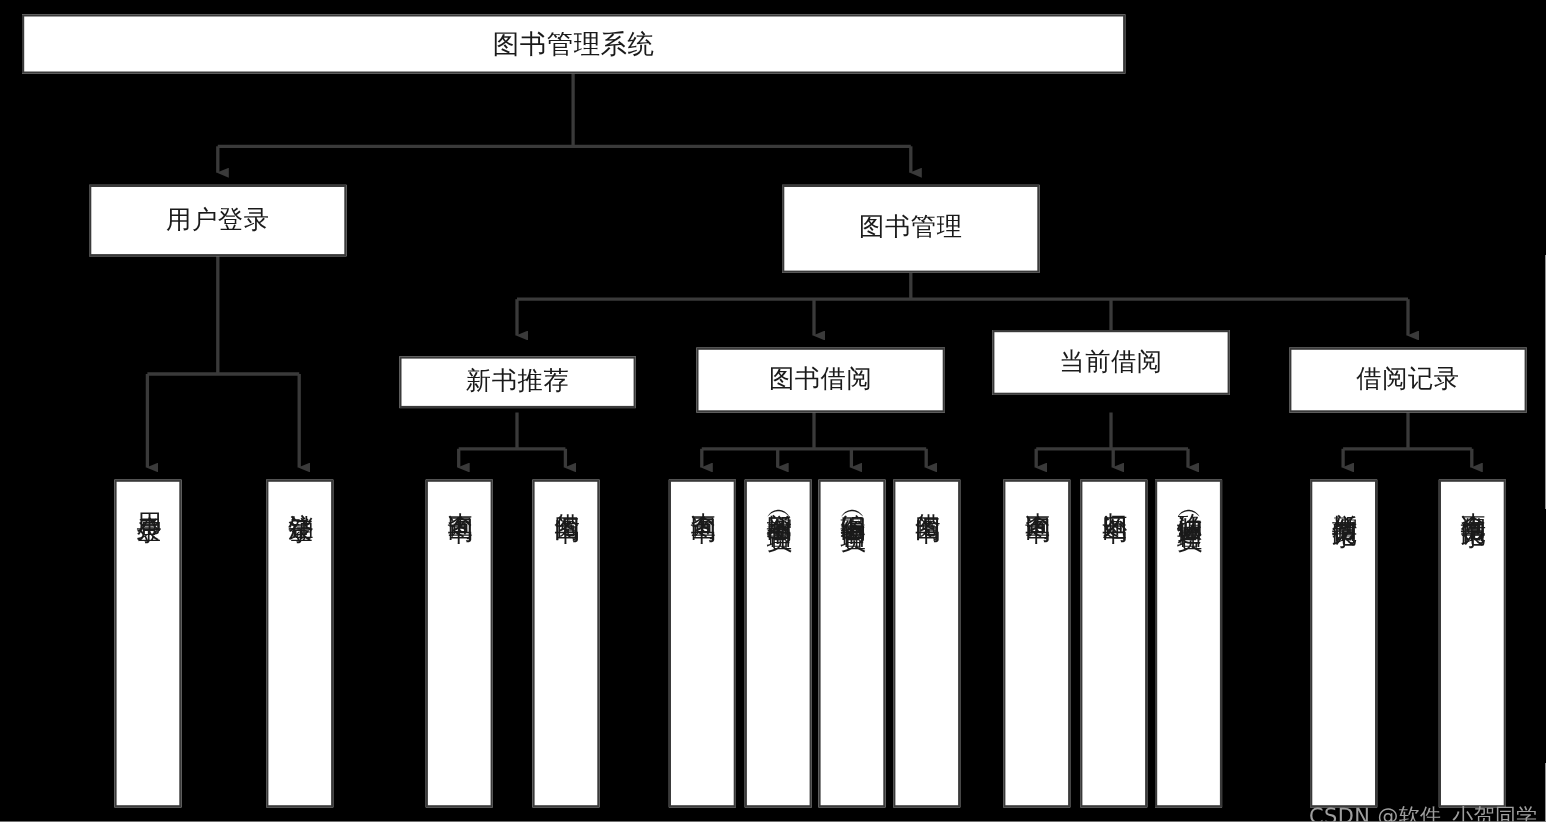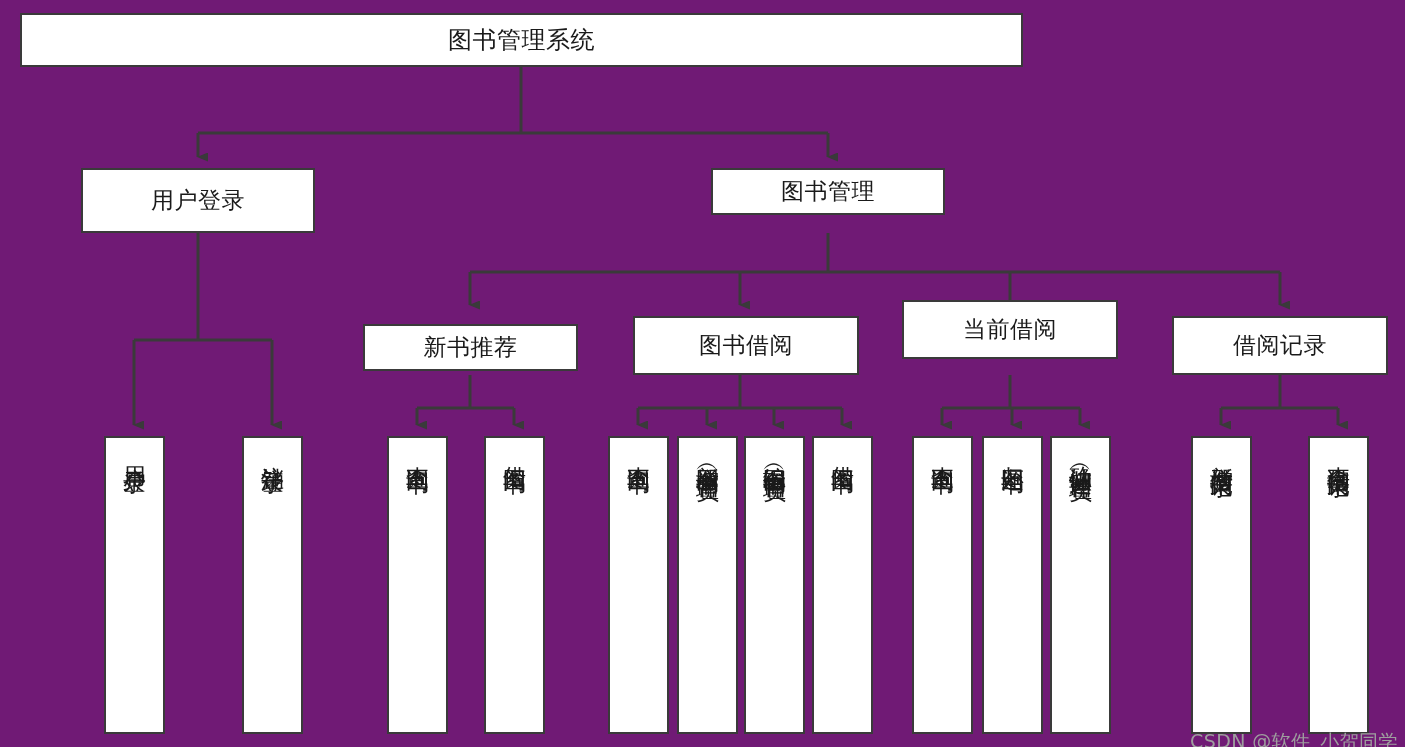--- a/index.html
+++ b/index.html
@@ -8,21 +8,21 @@
     padding: 0;
     background: #ffffff;
   }
   body {
     font-family: "DejaVu Sans", "Liberation Sans", sans-serif;
   }
   #canvas {
     position: relative;
     width: 1405px;
     height: 747px;
-    background: #701a75;
+    background: #000000;
     overflow: hidden;
     text-decoration: underline;
   }
   #edges {
     position: absolute;
     left: 0;
     top: 0;
     width: 1405px;
     height: 747px;
     pointer-events: none;
@@ -127,21 +127,21 @@
     </g>
   </svg>
 
   <div class="node horizontal root" style="left:20px; top:13px; width:1003px; height:54px;">
     <span class="label">图书管理系统</span>
   </div>
 
   <div class="node horizontal" style="left:81px; top:168px; width:234px; height:65px;">
     <span class="label">用户登录</span>
   </div>
-  <div class="node horizontal" style="left:711px; top:168px; width:234px; height:47px;">
+  <div class="node horizontal" style="left:711px; top:168px; width:234px; height:80px;">
     <span class="label">图书管理</span>
   </div>
 
   <div class="node horizontal" style="left:363px; top:324px; width:215px; height:47px;">
     <span class="label">新书推荐</span>
   </div>
   <div class="node horizontal" style="left:633px; top:316px; width:226px; height:59px;">
     <span class="label">图书借阅</span>
   </div>
   <div class="node horizontal" style="left:902px; top:300px; width:216px; height:59px;">

